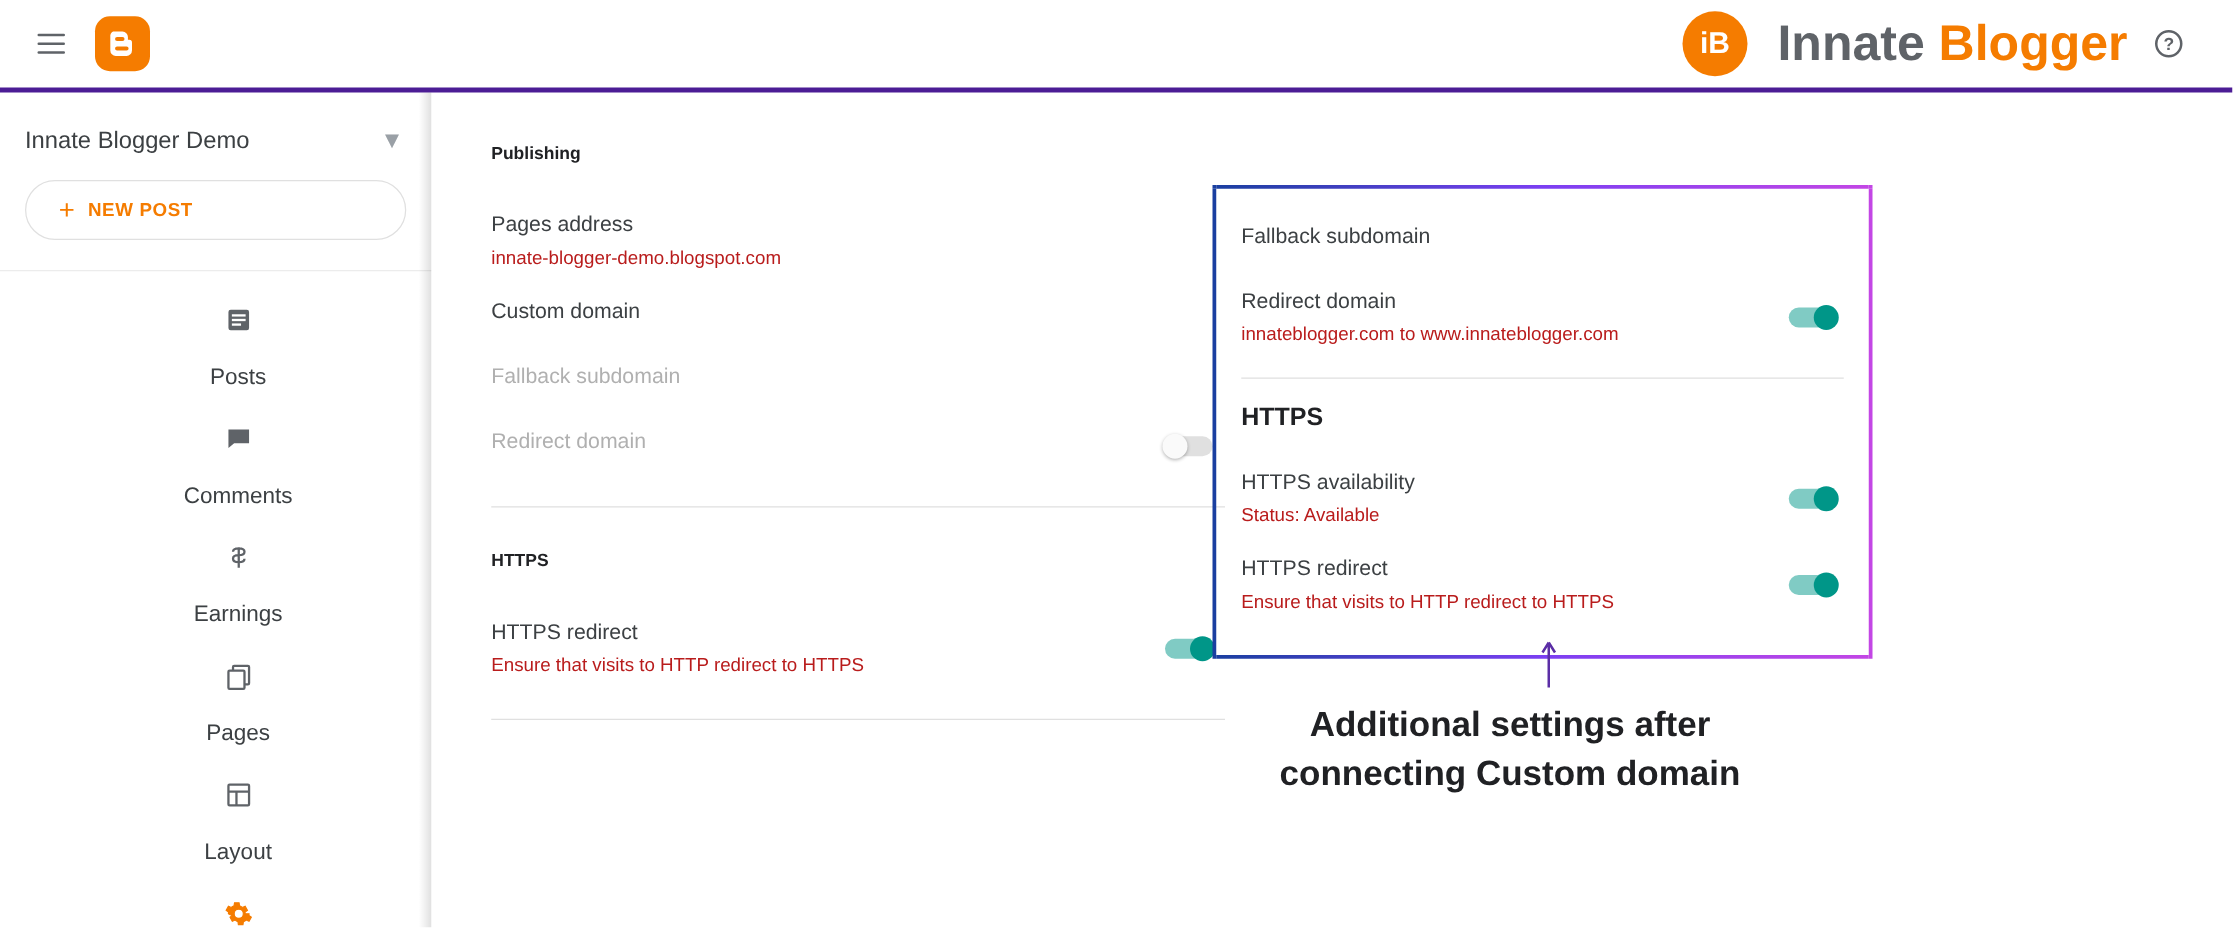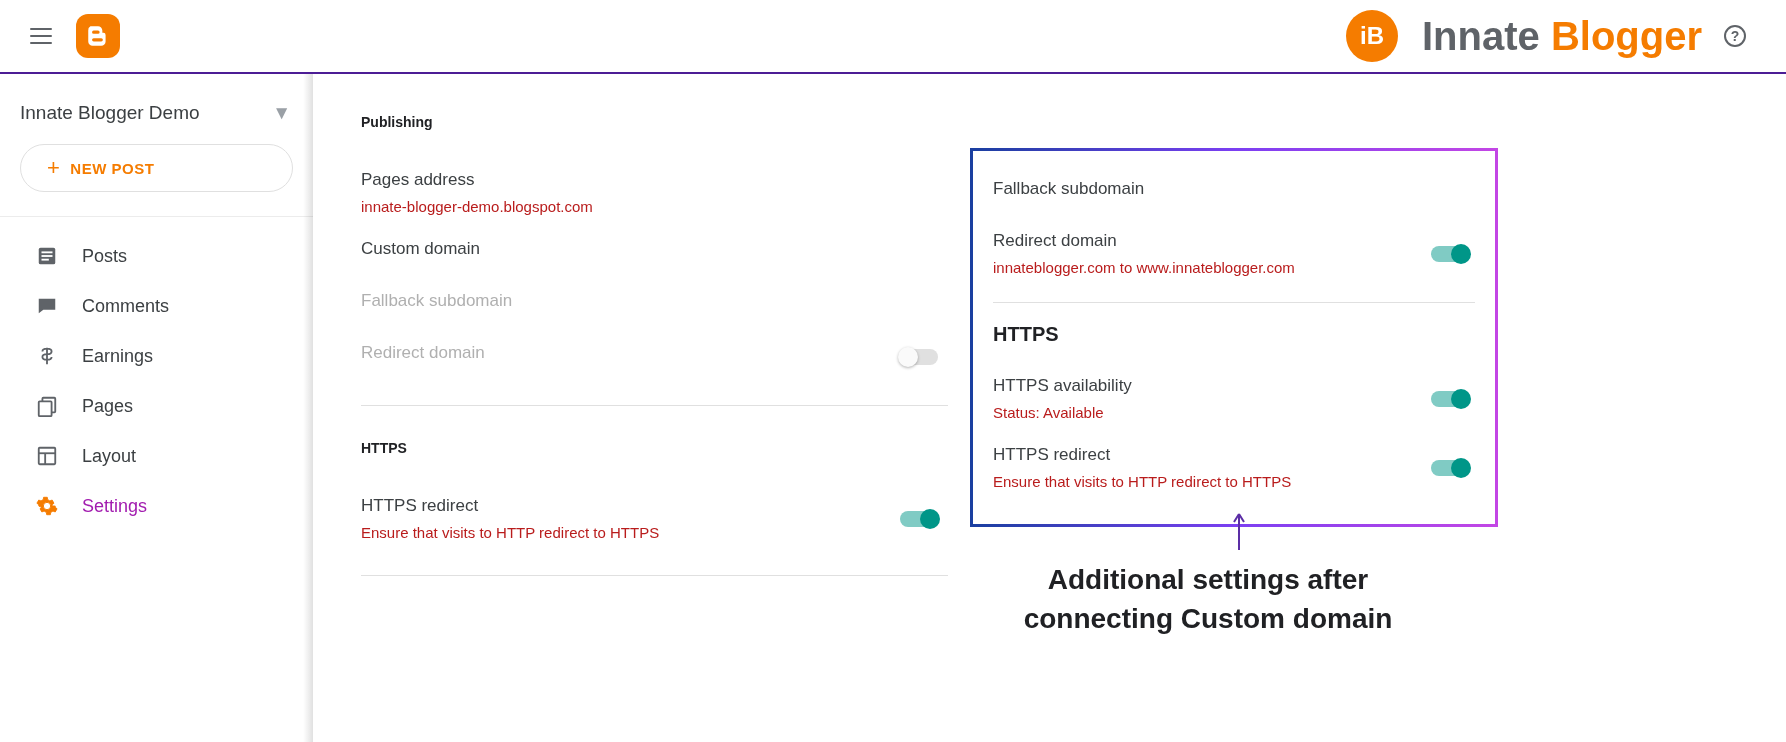--- a/index.html
+++ b/index.html
@@ -1,48 +1,48 @@
 <!DOCTYPE html>
 <html><head>
 <meta charset="utf-8">
 <style>
   * { box-sizing: border-box; margin: 0; padding: 0; }
   body { font-family: Arial, Helvetica, sans-serif; background: #fff; color: #202124; width: 1786px; height: 742px; overflow: hidden; position: relative; }
 
-  .topbar { height: 74px; display: flex; align-items: center; padding: 0 30px; border-bottom: 2px solid #4c1d95; }
+  .topbar { height: 74px; display: flex; align-items: center; padding: 0 30px; border-bottom: 4px solid #4c1d95; }
   .topbar .left { display: flex; align-items: center; gap: 24px; }
   .topbar .right { margin-left: auto; display: flex; align-items: center; gap: 12px; }
 
   .burger { width: 22px; height: 16px; cursor: pointer; display: flex; flex-direction: column; justify-content: space-between; }
   .burger span { display: block; height: 2px; background: #5f6368; border-radius: 1px; }
 
   .blogger-logo { width: 44px; height: 44px; border-radius: 12px; background: #F57C00; display:flex; align-items:center; justify-content:center; }
   .blogger-logo svg { width: 26px; height: 26px; }
 
   .ib-badge { width: 52px; height: 52px; border-radius: 50%; background: #F57C00; display:flex; align-items:center; justify-content:center; color:#fff; font-weight:bold; font-size:24px; }
   .ib-name { font-size: 40px; font-weight: 600; }
   .ib-name .p1 { color:#5f6368;margin-left:12px; }
   .ib-name .p2 { color:#F57C00; }
   .help-icon { width:22px; height:22px; border:2px solid #5f6368; border-radius:50%; display:flex; align-items:center; justify-content:center; color:#5f6368; font-size:14px; font-weight:bold; cursor:pointer; margin-left:10px; margin-right:10px;}
 
   .layout { display:flex; height: calc(742px - 74px); }
-  .sidebar { width: 313px; padding-top: 22px; position: relative; }
+  .sidebar { width: 345px; padding-top: 22px; position: relative; }
   .sidebar::after { content:""; position:absolute; right:0; top:0; bottom:0; width:10px; background: linear-gradient(to right, rgba(0,0,0,0) 0%, rgba(0,0,0,0.06) 50%, rgba(0,0,0,0.12) 100%); }
 
   .blog-select { display:flex; align-items:center; justify-content:space-between; padding: 6px 22px 20px 20px; cursor:pointer; }
   .blog-select span { font-size: 19px; color:#3c4043; }
   .blog-select .chev { color:#9aa0a6; }
 
   .newpost-wrap { padding: 0 20px 24px 20px; }
   .newpost { border:1px solid #e0e0e0; border-radius: 999px; padding: 12px 26px; display:flex; align-items:center; gap:10px; cursor:pointer; font-weight:600; color:#F57C00; letter-spacing:0.5px; font-size:15px; }
   .newpost .plus { font-size:22px; line-height:1; font-weight:400; }
 
   .nav-divider { height:1px; background:#ececec; margin-bottom:14px; }
 
-  .nav-item { display:flex; align-items:center; gap:24px; padding: 14px 0 14px 36px; cursor:pointer; font-size:18px; color:#3c4043; }
+  .nav-item { display:flex; align-items:center; gap:24px; padding: 14px 0 14px 36px; cursor:pointer; font-size:18px; color:#3c4043;flex-direction:column; }
   .nav-item.active { color:#a21caf; }
   .nav-item.active .nav-icon { fill:#F57C00; stroke:#F57C00; }
   .nav-icon { width:22px; height:22px; fill:#5f6368; }
   .nav-icon.stroke { fill:none; stroke:#5f6368; stroke-width:2; }
 
   .main { flex: 0 0 635px; padding: 40px 0 0 48px; }
   .section-title { font-size: 14px; font-weight: 600; color:#202124; margin-bottom: 28px; }
   .row { padding: 12px 0; }
   .row .label { font-size:17px; color:#3c4043; margin-bottom:8px; }
   .row .sub { font-size:15px; color:#b91c1c; }

